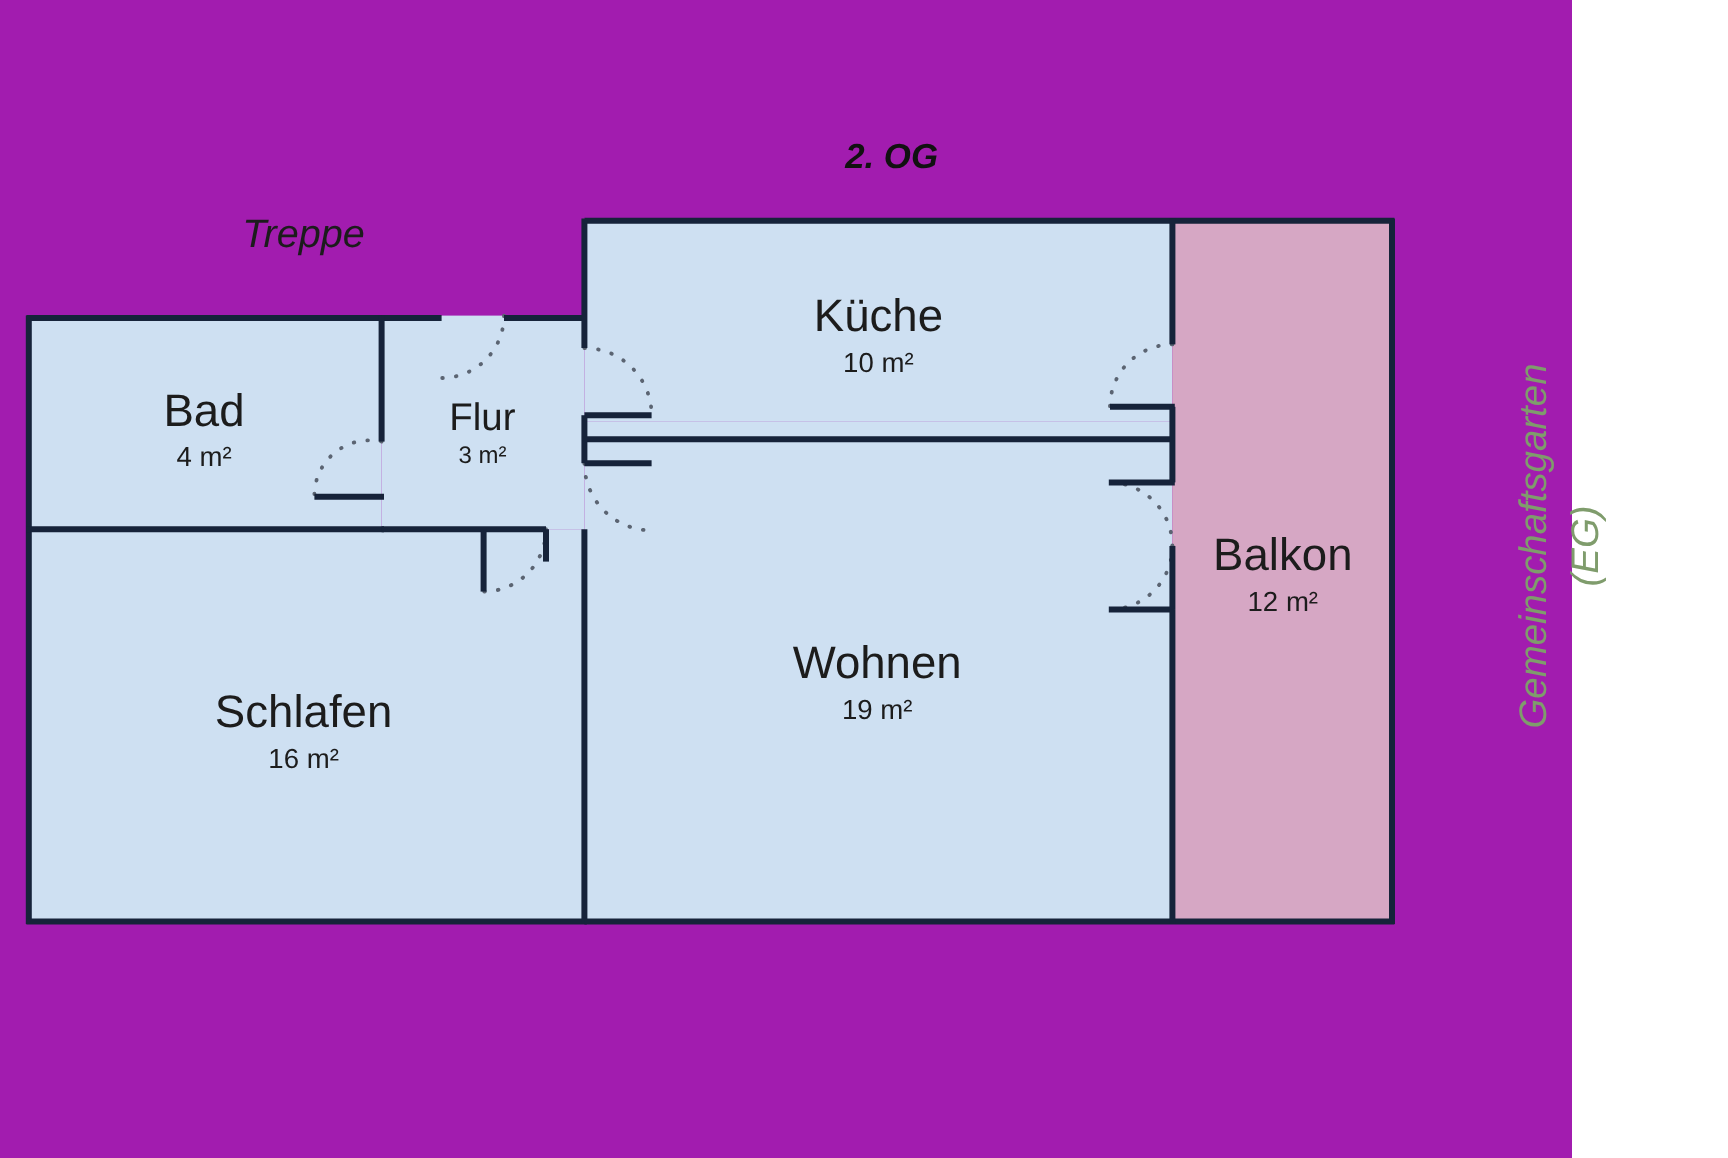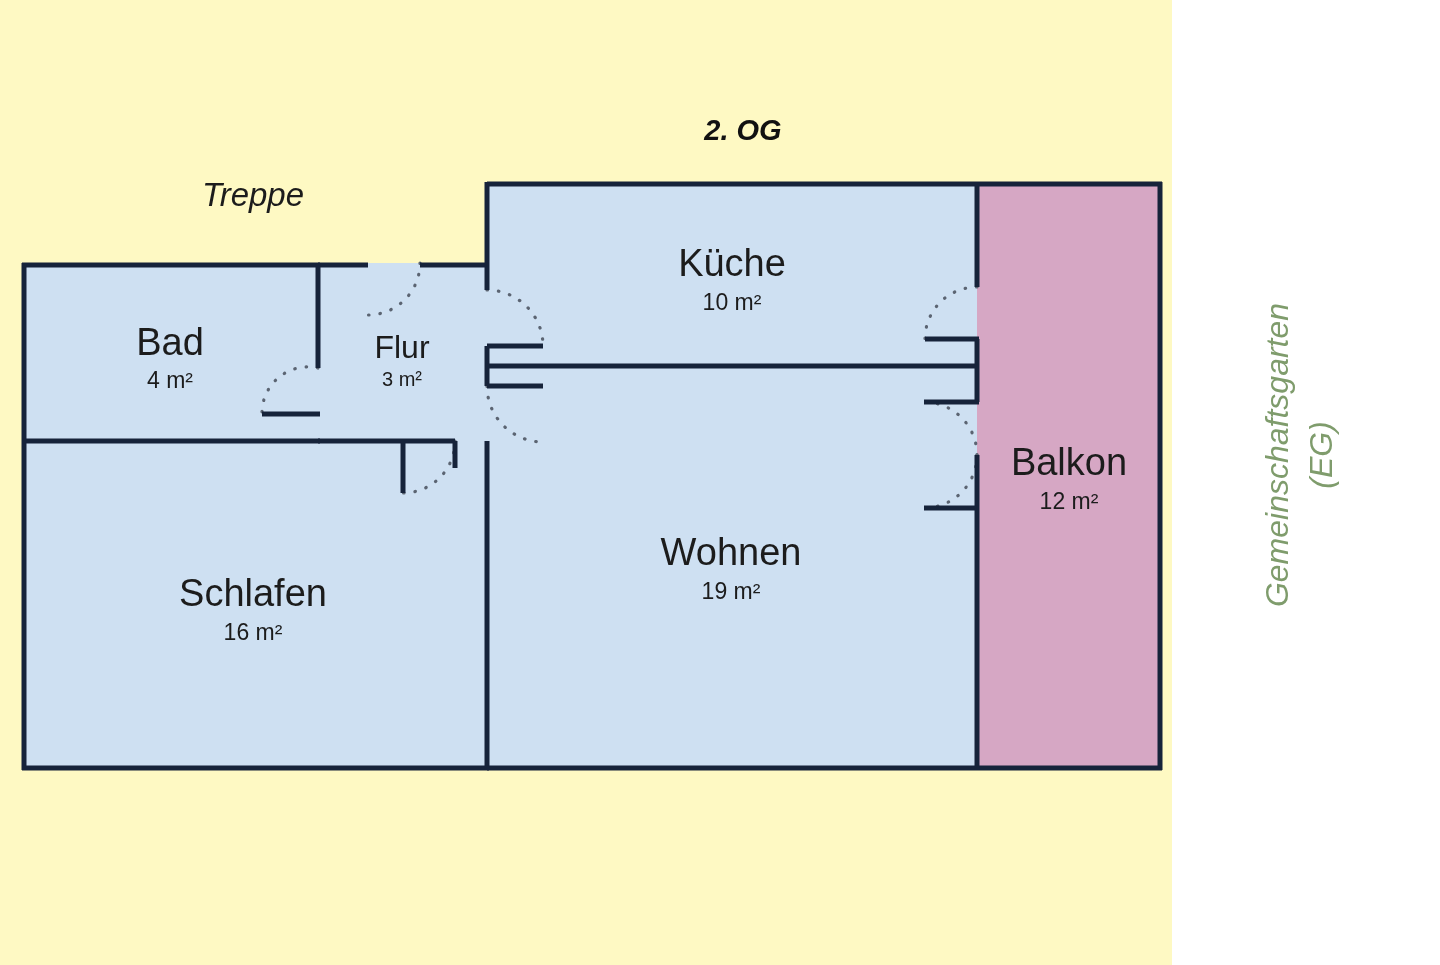--- a/index.html
+++ b/index.html
@@ -9,23 +9,23 @@
     background: #ffffff;
   }
   body {
     width: 1440px;
     height: 965px;
     overflow: hidden;
     font-family: "Liberation Sans", sans-serif;
   }
   #plan-root {
     position: relative;
-    width: 1172px;
+    width: 1310px;
     height: 965px;
-    background: #fef9c3;
+    background: #a21caf;
   }
   svg#floorplan {
     display: block;
     width: 1440px;
     height: 965px;
   }
   .room-fill-blue { fill: #cee0f2; }
   .room-fill-pink { fill: #d6a7c4; }
   .wall {
     stroke: #16233a;

